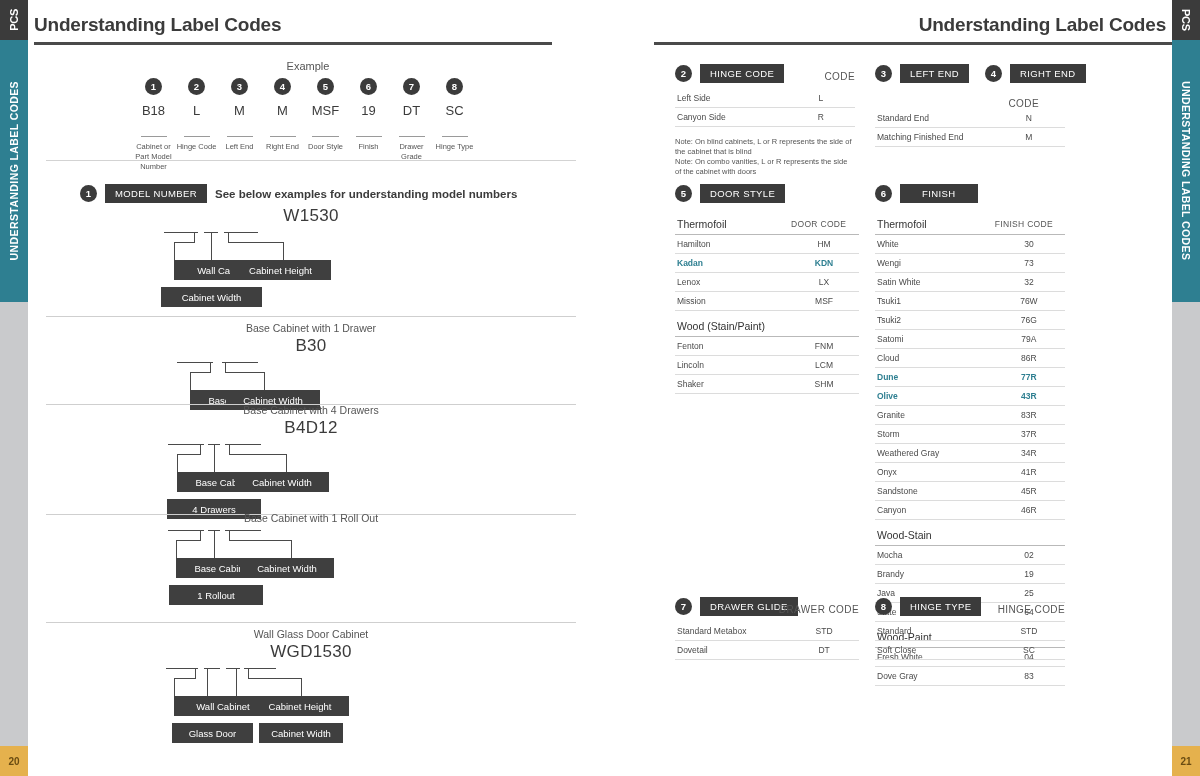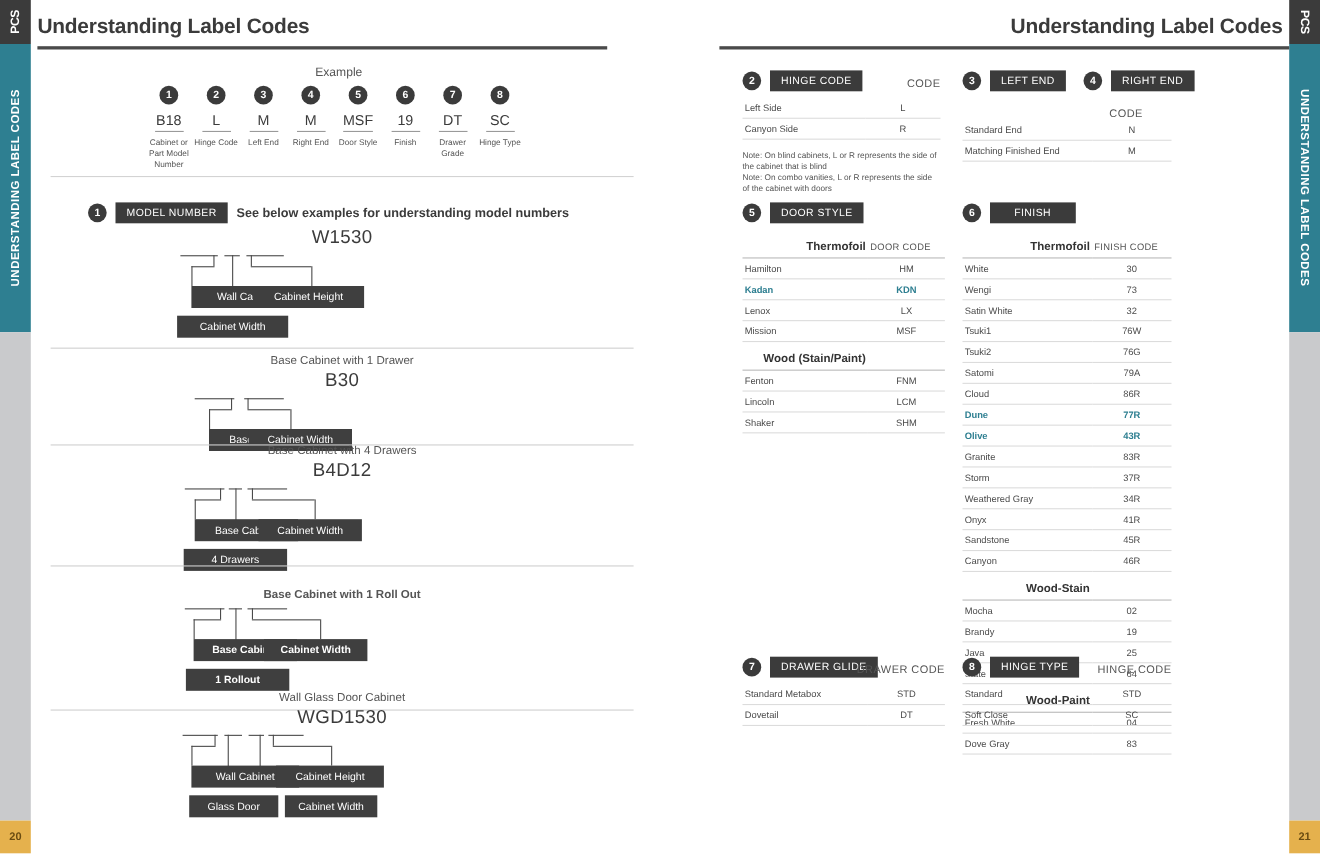--- a/index.html
+++ b/index.html
@@ -73,21 +73,21 @@
     display: flex; gap: 0px;
   }
   .ex-col { width: 43px; text-align: center; }
   .ex-bullet {
     width: 17px; height: 17px; border-radius: 50%;
     background: #3b3b3b; color: #fff; font-size: 9.5px; font-weight: 700;
     display: flex; align-items: center; justify-content: center;
     margin: 0 auto 6px auto;
   }
   .ex-code {
-    font-size: 13px; color: #3b3b3b; padding-bottom: 2px;
+    font-size: 13px; color: #3b3b3b; padding-bottom: 18px;
     border-bottom: 1px solid #9a9a9a; display: inline-block;
     min-width: 26px; line-height: 15px;
   }
   .ex-desc { font-size: 7.5px; color: #555; line-height: 10px; margin-top: 5px; }
   .example-rule {
     position: absolute; top: 160px; left: 18px; width: 530px; height: 1px; background: #d3d3d3;
   }
 
   
   .sec1 { position: absolute; top: 184px; left: 52px; display: flex; align-items: center; gap: 8px; }
@@ -127,23 +127,22 @@
     color: #555; letter-spacing: 0.4px;
   }
   .tbl { width: 100%; border-collapse: collapse; margin-top: 6px; }
   .tbl td {
     font-size: 8.5px; color: #4a4a4a; padding: 4px 2px;
     border-bottom: 1px solid #dcdcdc;
   }
   .tbl td.code { text-align: center; width: 38%; }
   .tbl tr.hl td { color: #2e7f91; font-weight: 700; }
   .tbl td.grp {
-    font-size: 10.5px; font-weight: 700; color: #333; padding-top: 9px; padding-bottom: 4px;
+    font-size: 10.5px; font-weight: 400; color: #333; padding-top: 9px; padding-bottom: 4px;
     border-bottom: 1px solid #b9b9b9;
-    text-align: right;
   }
   .tbl td.grp-code {
     font-size: 8.5px; font-weight: 400; color: #555; text-align: left; letter-spacing: 0.3px;
     padding-top: 9px; padding-bottom: 4px; border-bottom: 1px solid #b9b9b9;
   }
   .note {
     font-size: 7.5px; color: #555; line-height: 10px; margin-top: 10px;
   }
   .hdr-row { position: relative; height: 14px; }
   .hdr-row .code-head { bottom: 0; }
@@ -284,21 +283,21 @@
         <div class="ln v" style="left:131px;top:16px;height:18px;"></div>
         <div class="ln h" style="left:183px;top:16px;width:57px;"></div>
         <div class="ln v" style="left:240px;top:16px;height:18px;"></div>
         <div class="box" style="left:131px;top:34px;width:94px;">Base Cabinet</div>
         <div class="box" style="left:189px;top:34px;width:94px;">Cabinet Width</div>
         <div class="box" style="left:121px;top:61px;width:94px;">4 Drawers</div>
       </div>
       <div class="diag-rule" style="top:110px;"></div>
     </div>
 
-    <div class="diagram" style="top:535px;font-weight:bold;">
+    <div class="diagram" style="top:512px;">
       <div class="diag-title">Base Cabinet with 1 Roll Out</div>
       <div class="diag-canvas" style="height:90px;">
         <div class="ln h" style="left:122px;top:6px;width:36px;"></div>
         <div class="ln h" style="left:162px;top:6px;width:12px;"></div>
         <div class="ln h" style="left:179px;top:6px;width:36px;"></div>
         <div class="ln v" style="left:154px;top:6px;height:10px;"></div>
         <div class="ln v" style="left:168px;top:6px;height:36px;"></div>
         <div class="ln v" style="left:183px;top:6px;height:10px;"></div>
         <div class="ln h" style="left:130px;top:16px;width:25px;"></div>
         <div class="ln v" style="left:130px;top:16px;height:18px;"></div>

